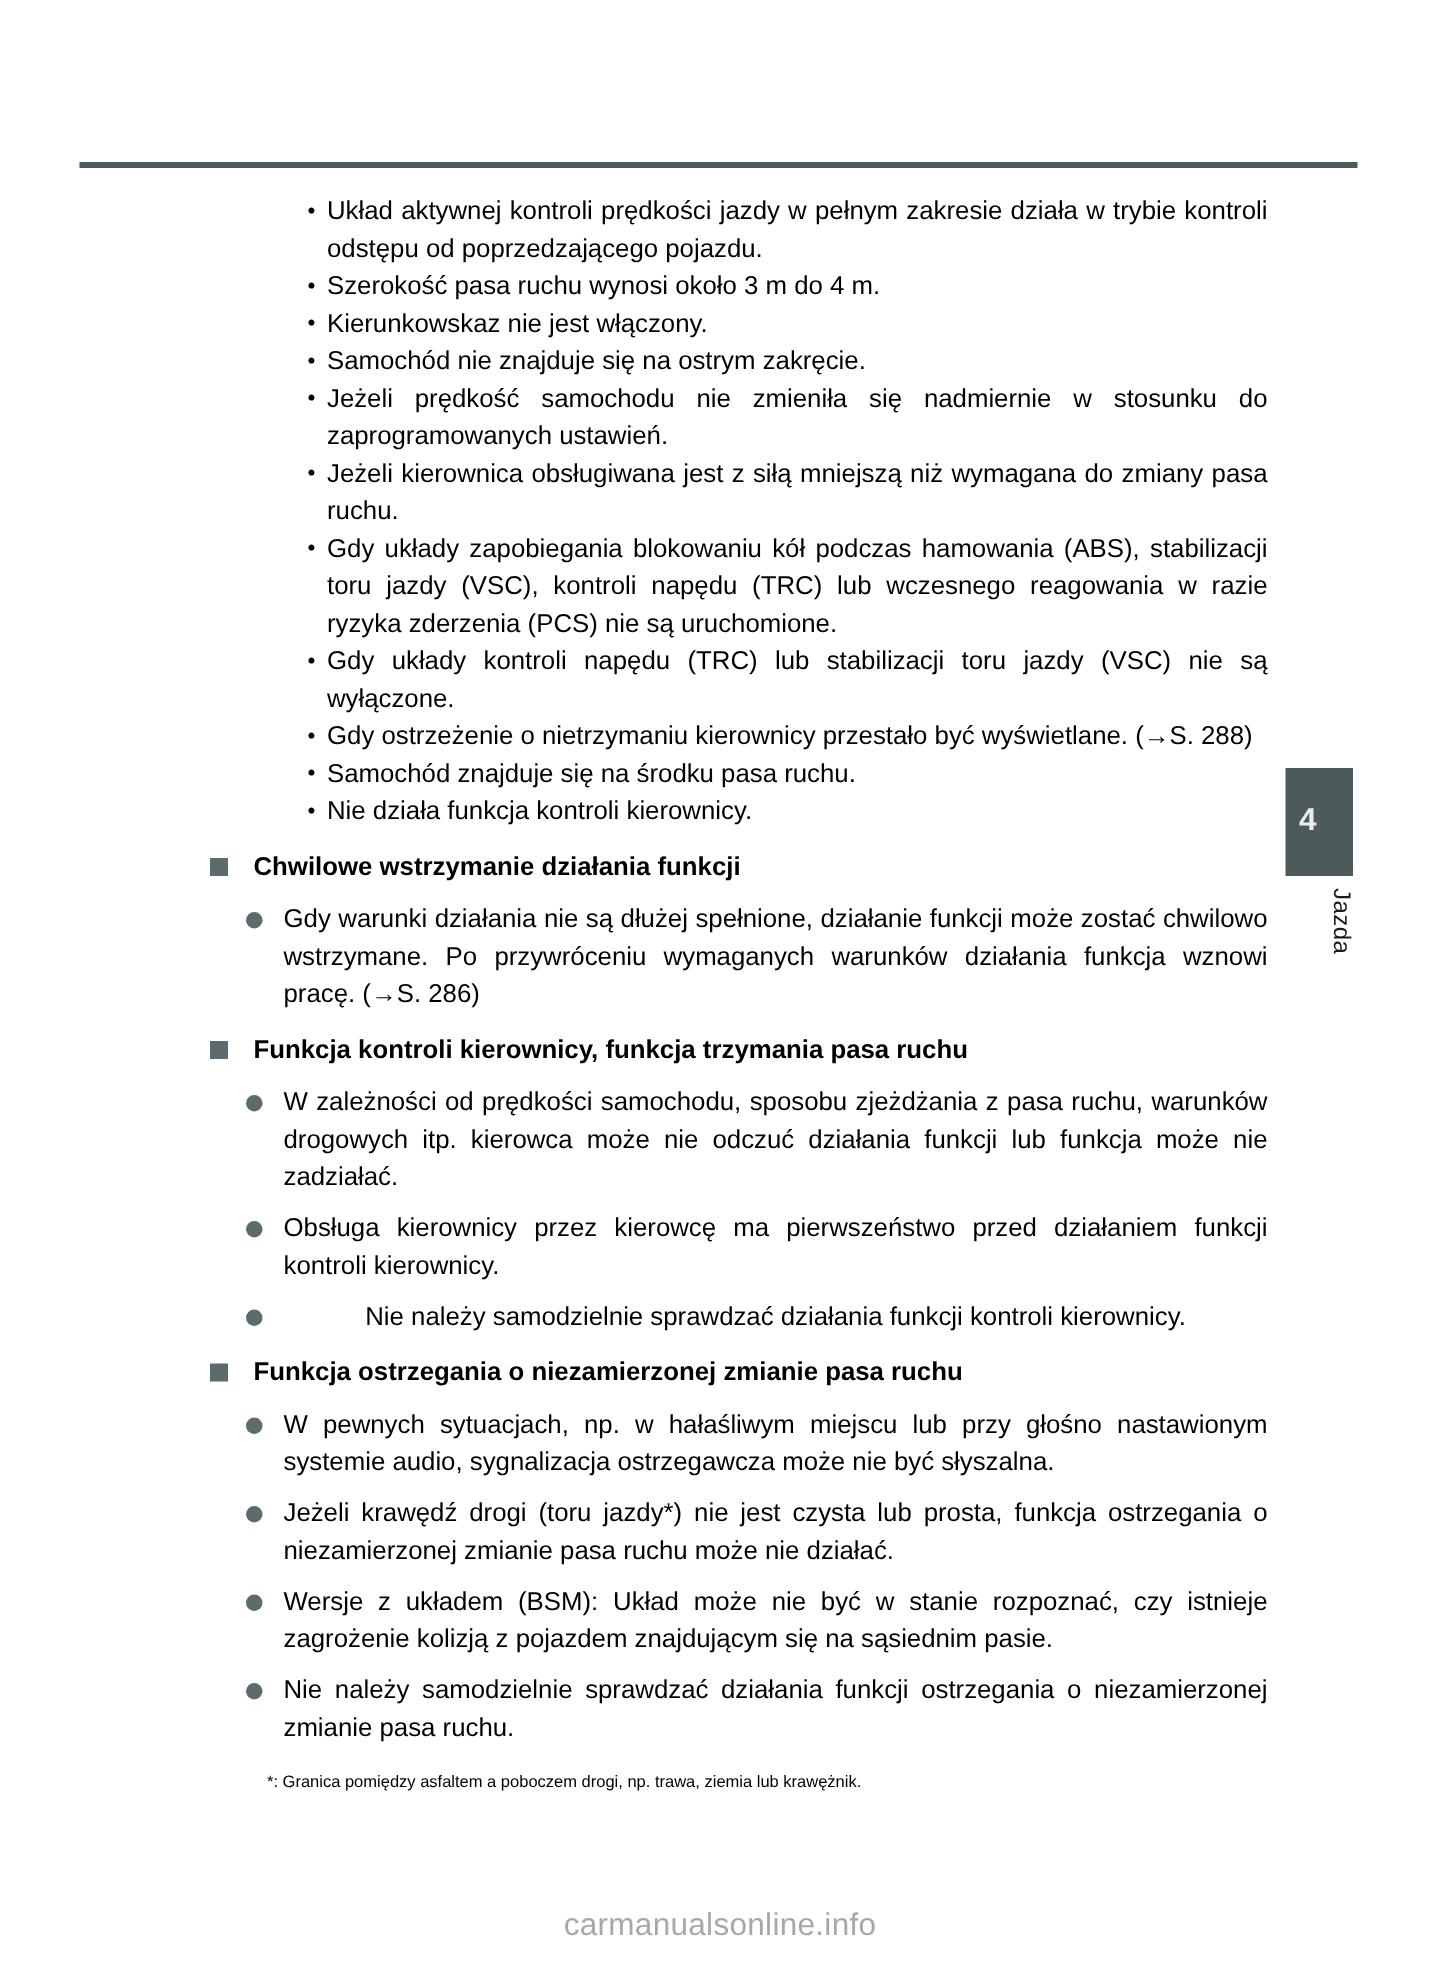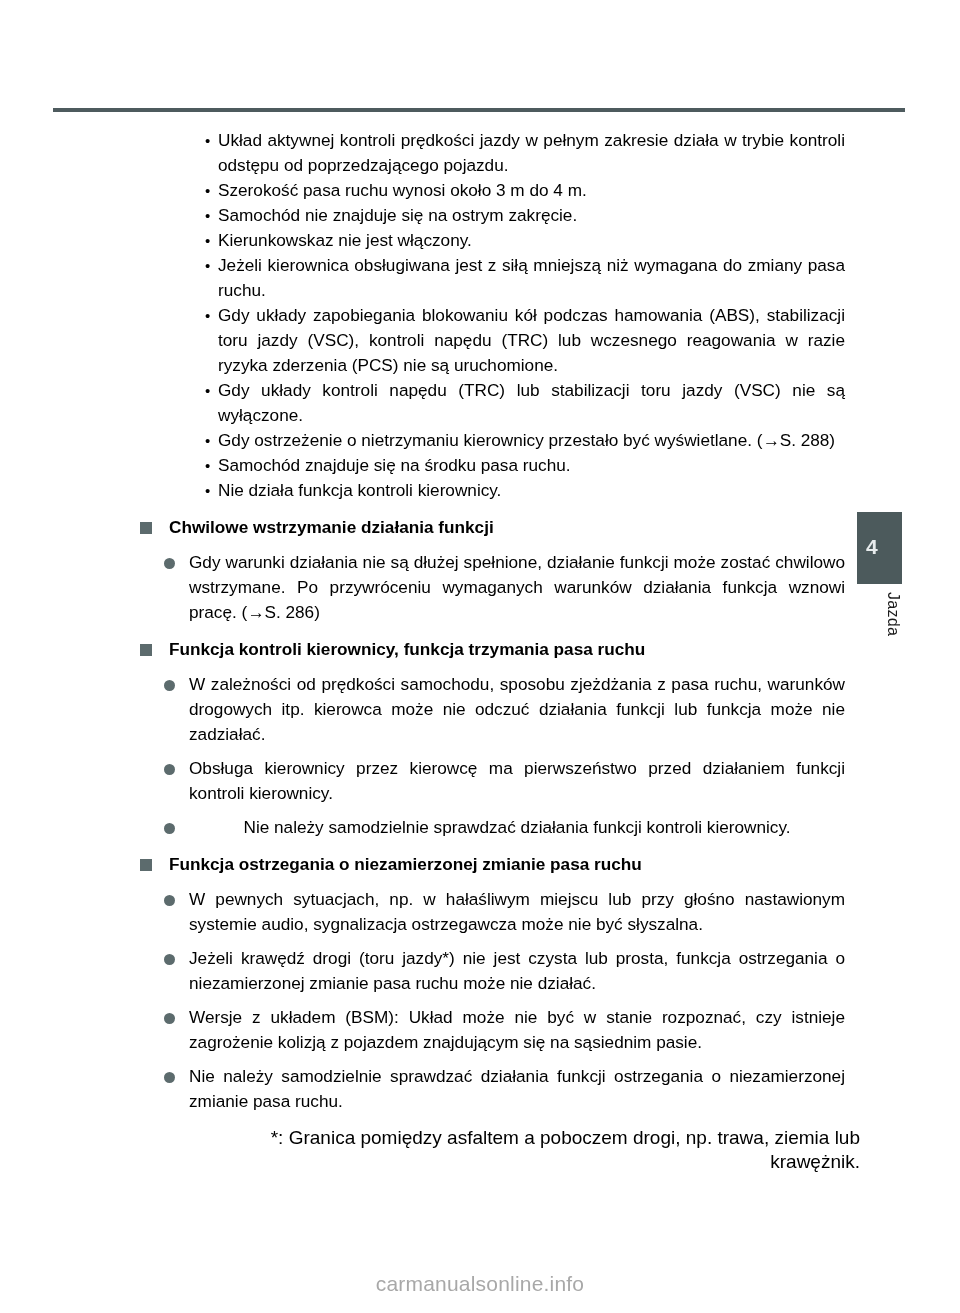--- a/index.html
+++ b/index.html
@@ -156,24 +156,24 @@
     height: 11px;
     border-radius: 50%;
     background: #5c6b6d;
   }
 
   
   .footnote {
     margin-left: 178px;
     margin-right: 100px;
     margin-top: 12px;
-    font-size: 19px;
+    font-size: 11px;
     line-height: 24px;
     color: #000;
-    text-align: right;
+    text-align: left;
   }
 
   
   .watermark {
     position: absolute;
     left: 0;
     top: 1272px;
     width: 960px;
     text-align: center;
     font-size: 21px;
@@ -191,22 +191,23 @@
   <div class="chapter-tab">
     <span class="chapter-tab-num">4</span>
   </div>
   <div class="chapter-tab-label">Jazda</div>
 
   <div class="content">
 
     <div>
       <div class="dot-item">Układ aktywnej kontroli prędkości jazdy w pełnym zakresie działa w trybie kontroli odstępu od poprzedzającego pojazdu.</div>
       <div class="dot-item ragged">Szerokość pasa ruchu wynosi około 3 m do 4 m.</div>
+      <div class="dot-item ragged">Kierunkowskaz nie jest włączony.</div>
       <div class="dot-item ragged">Samochód nie znajduje się na ostrym zakręcie.</div>
-      <div class="dot-item ragged">Kierunkowskaz nie jest włączony.</div>
+      <div class="dot-item">Jeżeli prędkość samochodu nie zmieniła się nadmiernie w stosunku do zaprogramowanych ustawień.</div>
       <div class="dot-item">Jeżeli kierownica obsługiwana jest z siłą mniejszą niż wymagana do zmiany pasa ruchu.</div>
       <div class="dot-item">Gdy układy zapobiegania blokowaniu kół podczas hamowania (ABS), stabilizacji toru jazdy (VSC), kontroli napędu (TRC) lub wczesnego reagowania w razie ryzyka zderzenia (PCS) nie są uruchomione.</div>
       <div class="dot-item">Gdy układy kontroli napędu (TRC) lub stabilizacji toru jazdy (VSC) nie są wyłączone.</div>
       <div class="dot-item">Gdy ostrzeżenie o nietrzymaniu kierownicy przestało być wyświetlane. (→S. 288)</div>
       <div class="dot-item ragged">Samochód znajduje się na środku pasa ruchu.</div>
       <div class="dot-item ragged">Nie działa funkcja kontroli kierownicy.</div>
     </div>
 
     <div>
       <div class="sq-heading">

